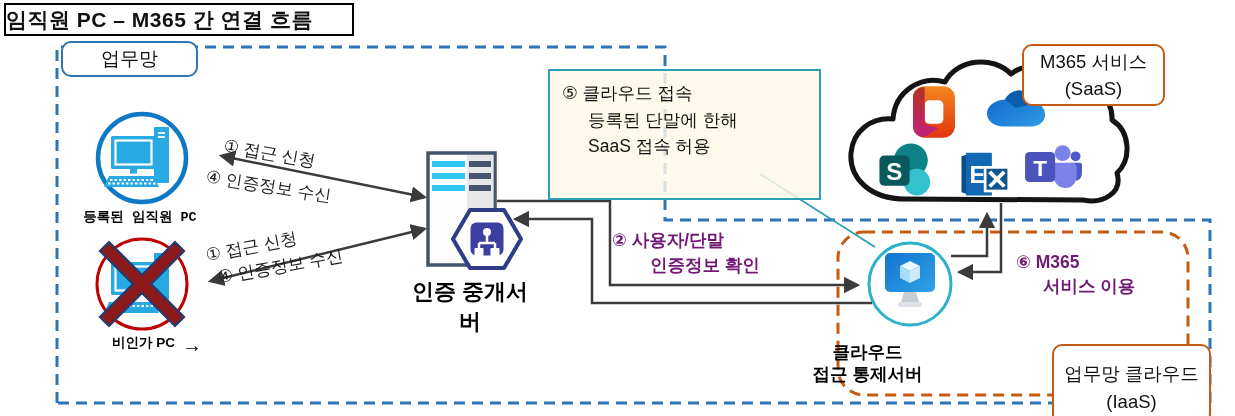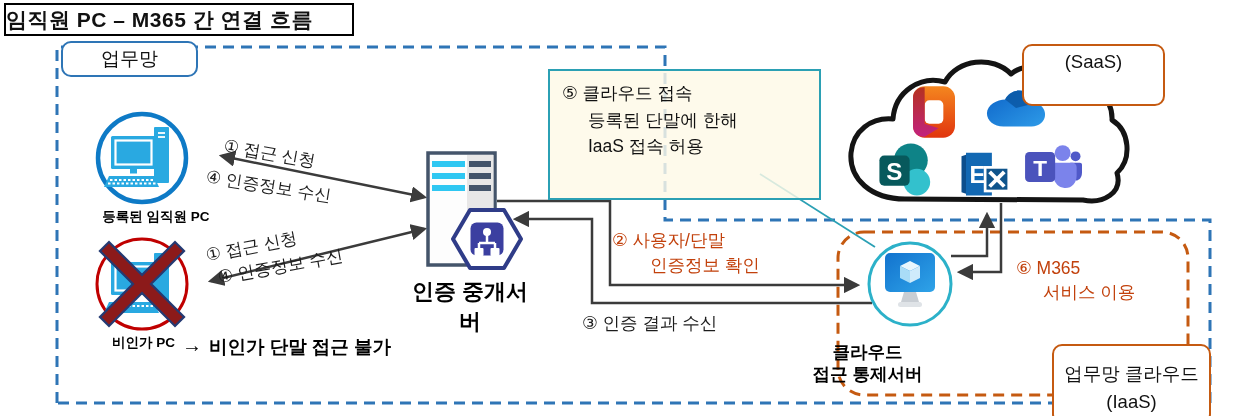--- a/index.html
+++ b/index.html
@@ -22,21 +22,21 @@
     background:#fff;display:flex;align-items:center;justify-content:center;
     font-size:19px;z-index:3;
   }
   .callout{
     left:548px;top:69px;width:257px;height:102px;border:2px solid #2BA0B4;
     background:rgba(254,249,230,0.82);z-index:2;
     font-size:17.5px;line-height:26.5px;padding:9px 0 16px 12px;box-sizing:content-box;
   }
   .callout .indent{margin-left:26px;}
   .flow-label{position:absolute;font-size:17px;color:#1c1c1c;white-space:nowrap;z-index:3;transform-origin:left center;}
-  .flow-2line{position:absolute;font-size:17.5px;line-height:25px;color:#c2410c;white-space:nowrap;z-index:3;}
+  .flow-2line{position:absolute;font-size:17.5px;line-height:25px;color:#701a75;white-space:nowrap;z-index:3;font-weight:bold;}
   .node-label{position:absolute;font-weight:700;color:#000;text-align:center;z-index:3;}
   .m365-box{
     left:1022px;top:44px;width:139px;height:56px;border:2.5px solid #C55A11;border-radius:10px;
     background:#fff;z-index:4;text-align:center;font-size:18.5px;line-height:27px;padding-top:2px;
   }
   .iaas-box{
     left:1052px;top:344px;width:155px;height:62px;border:2.5px solid #C55A11;border-radius:10px;
     background:#fff;z-index:4;text-align:center;font-size:18.5px;line-height:28px;padding-top:14px;
   }
   .blocked-row{
@@ -90,41 +90,40 @@
     <rect x="60" y="17" width="15" height="56" rx="1" fill="#29A9E1"></rect>
     <line x1="64" y1="23" x2="71" y2="23" stroke="#fff" stroke-width="1.8"></line>
     <line x1="64" y1="27" x2="71" y2="27" stroke="#fff" stroke-width="1.8"></line>
     <rect x="17" y="26" width="45" height="33" rx="1.5" fill="#29A9E1"></rect>
     <rect x="21.5" y="30.5" width="36" height="24" fill="none" stroke="#fff" stroke-width="2.2"></rect>
     <rect x="36" y="59" width="7" height="4.5" fill="#29A9E1"></rect>
     <polygon points="15,66 60,66 65,77 10,77" fill="#29A9E1"></polygon>
     <line x1="16" y1="70" x2="60" y2="70" stroke="#fff" stroke-width="2" stroke-dasharray="2.5 2"></line>
     <line x1="14" y1="73.5" x2="62" y2="73.5" stroke="#fff" stroke-width="2" stroke-dasharray="2.5 2"></line>
   </svg>
-  <div class="node-label" style="left:96px;top:208px;width:120px;font-size:13.5px;">등록된 임직원 PC</div>
+  <div class="node-label" style="left:80px;top:208px;width:120px;font-size:13.5px;font-family:Liberation Mono, monospace;">등록된 임직원 PC</div>
 
   <svg class="abs z2" style="left:92px;top:234px;" width="100" height="100" viewBox="0 0 100 100">
     <circle cx="50" cy="50" r="45" fill="#fff" stroke="#C00000" stroke-width="3"></circle>
     <rect x="62" y="19" width="15" height="56" rx="1" fill="#29A9E1"></rect>
     <rect x="19" y="28" width="45" height="33" rx="1.5" fill="#29A9E1"></rect>
     <rect x="23.5" y="32.5" width="36" height="24" fill="none" stroke="#fff" stroke-width="2.2"></rect>
     <rect x="38" y="61" width="7" height="4.5" fill="#29A9E1"></rect>
     <polygon points="17,68 62,68 67,79 12,79" fill="#29A9E1"></polygon>
     <line x1="18" y1="72" x2="62" y2="72" stroke="#fff" stroke-width="2" stroke-dasharray="2.5 2"></line>
     <g>
       <line x1="17" y1="17" x2="83" y2="83" stroke="#243A73" stroke-width="15" stroke-linecap="square"></line>
       <line x1="83" y1="17" x2="17" y2="83" stroke="#243A73" stroke-width="15" stroke-linecap="square"></line>
       <line x1="17" y1="17" x2="83" y2="83" stroke="#8C1A1A" stroke-width="10.5" stroke-linecap="square"></line>
       <line x1="83" y1="17" x2="17" y2="83" stroke="#8C1A1A" stroke-width="10.5" stroke-linecap="square"></line>
     </g>
   </svg>
   <div class="blocked-row">
     <span class="sm">비인가 PC</span>
     <span class="ar">→</span>
-    <span class="lg">비인가 단말 접근 불가</span>
   </div>
 
   <svg class="abs z2" style="left:426px;top:151px;" width="100" height="126" viewBox="0 0 100 126">
     <rect x="2" y="2" width="67" height="112" fill="#FDFDFD" stroke="#44546A" stroke-width="3.5"></rect>
     <rect x="41" y="4" width="26.5" height="108" fill="#E8E7E7"></rect>
     <g>
       <rect x="6" y="10" width="33" height="6" fill="#2FC7F2"></rect>
         <rect x="43" y="10" width="22" height="6" fill="#44546A"></rect>
       <rect x="6" y="22" width="33" height="6" fill="#2FC7F2"></rect>
         <rect x="43" y="22" width="22" height="6" fill="#44546A"></rect>
@@ -147,30 +146,29 @@
 
   <div class="flow-label" style="left:224px;top:134px;transform:rotate(10deg);">① 접근 신청</div>
   <div class="flow-label" style="left:206px;top:165px;transform:rotate(9deg);">④ 인증정보 수신</div>
   <div class="flow-label" style="left:206px;top:244px;transform:rotate(-11deg);">① 접근 신청</div>
   <div class="flow-label" style="left:218px;top:266px;transform:rotate(-10deg);">④ 인증정보 수신</div>
 
   <div class="flow-2line" style="left:612px;top:228px;">
     <div>② 사용자/단말</div>
     <div style="padding-left:38px;">인증정보 확인</div>
   </div>
-  <div class="flow-label" style="left:582px;top:311px;font-size:17.5px;">③ 인증 결과 수신</div>
-  <div class="flow-2line" style="left:1016px;top:256px;line-height:24px;">
+  <div class="flow-2line" style="left:1016px;top:250px;line-height:24px;">
     <div>⑥ M365</div>
     <div style="padding-left:27px;">서비스 이용</div>
   </div>
 
   <div class="abs callout">
     <div>⑤ 클라우드 접속</div>
     <div class="indent">등록된 단말에 한해</div>
-    <div class="indent">IaaS 접속 허용</div>
+    <div class="indent">SaaS 접속 허용</div>
   </div>
 
   <svg class="abs z2" style="left:833px;top:47px;" width="300" height="163" viewBox="0 0 300 163">
     <path d="M72,152 C38,152 16,132 18,106 C20,84 38,70 60,72 C62,44 88,28 112,35
              C124,12 160,8 178,27 C194,14 222,19 233,40 C258,33 280,50 279,73
              C297,84 299,112 284,126 C290,146 270,157 250,153 Z" fill="#fff" stroke="#141414" stroke-width="5" stroke-linejoin="round" stroke-linecap="round"></path>
   </svg>
 
   <svg class="abs z3" style="left:905px;top:84px;" width="58" height="56" viewBox="0 0 24 24">
     <defs>
@@ -221,20 +219,21 @@
     <circle cx="24" cy="6.5" r="2.3" fill="#5059C9"></circle>
     <path d="M21.5,9.5 H26 C26.6,9.5 27,9.9 27,10.5 V14 C27,16.2 25.8,17.6 24.2,17.8 Z" fill="#5059C9"></path>
     <circle cx="18" cy="5" r="3.7" fill="#7B83EB"></circle>
     <path d="M13.5,9.5 H22.5 C23.6,9.5 24.5,10.4 24.5,11.5 V15.5 C24.5,19 22,21.5 18.8,21.2
              C16.2,20.9 14.2,19 13.7,16.2 Z" fill="#7B83EB"></path>
     <rect x="0.5" y="4.5" width="14" height="14" rx="2" fill="#4B53BC"></rect>
     <text x="7.5" y="15.8" text-anchor="middle" font-size="10.5" font-weight="bold" fill="#fff" font-family="Liberation Sans, DejaVu Sans, sans-serif">T</text>
   </svg>
 
   <div class="abs m365-box">
+    <div>M365 서비스</div>
     <div>(SaaS)</div>
   </div>
 
   <svg class="abs z3" style="left:866px;top:240px;" width="88" height="88" viewBox="0 0 88 88">
     <defs>
       <linearGradient id="acg" x1="0" y1="0" x2="1" y2="1">
         <stop offset="0" stop-color="#1273CE"></stop>
           <stop offset="1" stop-color="#2FA3E8"></stop>
       </linearGradient>
     </defs>

